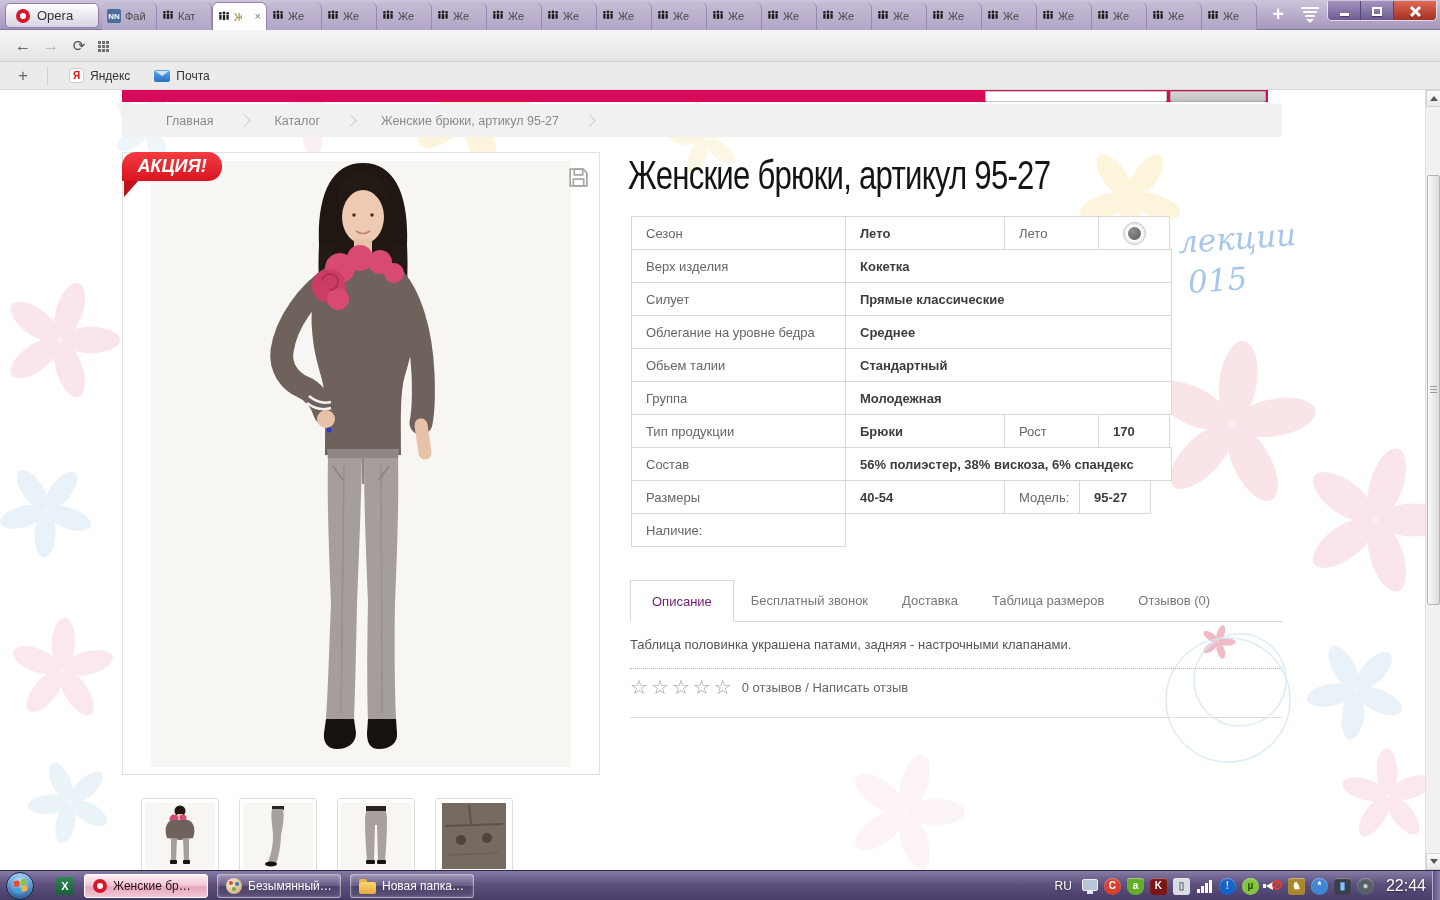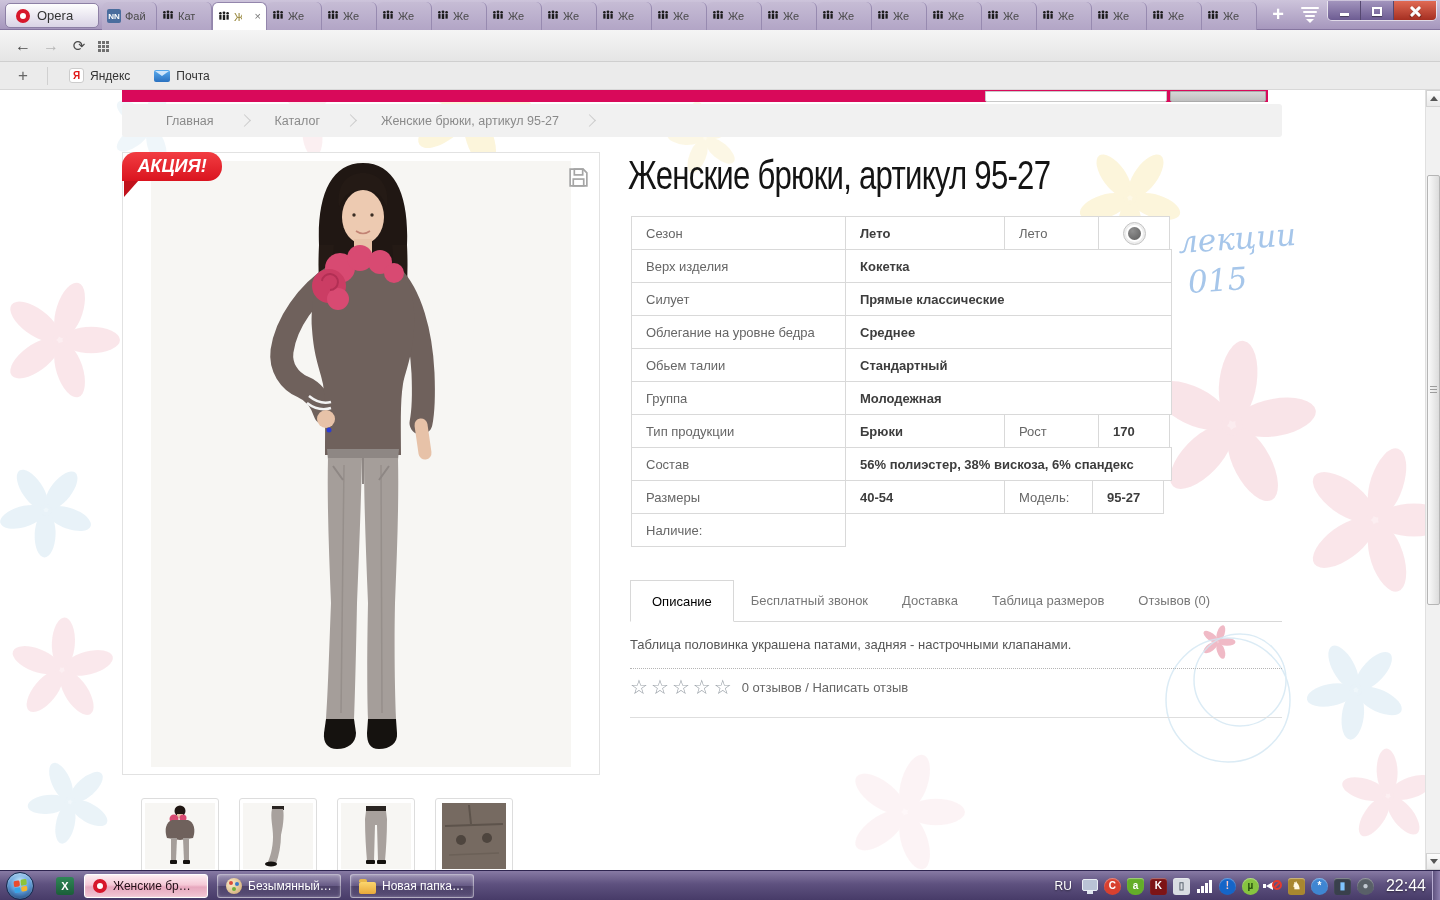--- a/index.html
+++ b/index.html
@@ -118,21 +118,21 @@
   .swatch::after { content:""; width:13px; height:13px; border-radius:50%;
     background:radial-gradient(circle at 35% 30%,#8f8f8f,#5c5c5c); box-shadow:0 0 0 2px #fff; }
 
   .wm { position:absolute; color:#a6c6ea; font-family:"DejaVu Serif",serif; font-style:italic; z-index:0; }
   .wm1 { left:1178px; top:130px; font-size:31px; transform:rotate(-4deg); }
   .wm2 { left:1188px; top:172px; font-size:31px; transform:rotate(-4deg); }
 
   .ptabs { position:absolute; left:630px; top:490px; width:652px; height:42px;
     border-bottom:1px solid #d8d8d8; display:flex; }
   .ptab { font-size:13px; color:#777; padding:0 17px; height:41px; display:flex; align-items:center; }
-  .ptab.active { border:1px solid #d8d8d8; border-bottom:1px solid #fff; background:#fff; color:#000000;
+  .ptab.active { border:1px solid #d8d8d8; border-bottom:1px solid #fff; background:#fff; color:#701a75;
     height:42px; margin-bottom:-1px; padding:14px 21px; }
 
   .desc { position:absolute; left:630px; top:547px; font-size:13px; color:#555; }
   .dotline { position:absolute; left:630px; top:578px; width:652px; border-top:1px dotted #b5b5b5; }
   .stars-row { position:absolute; left:630px; top:587px; display:flex; align-items:center; gap:3px;
     font-size:13px; color:#666; }
   .star { font-size:20px; color:#9aa1a8; line-height:1; }
   .rev-text { margin-left:7px; }
   .solidline { position:absolute; left:630px; top:627px; width:652px; border-top:1px solid #dedede; }
 
@@ -693,21 +693,21 @@
         <div class="attr-cell lbl" style="width: 95px;">Рост</div>
         <div class="attr-cell val" style="width: 72px;">170</div>
       </div>
       <div class="attr-row">
         <div class="attr-cell lbl" style="width: 215px;">Состав</div>
         <div class="attr-cell val" style="width: 327px;">56% полиэстер, 38% вискоза, 6% спандекс</div>
       </div>
       <div class="attr-row">
         <div class="attr-cell lbl" style="width: 215px;">Размеры</div>
         <div class="attr-cell val" style="width: 160px;">40-54</div>
-        <div class="attr-cell lbl" style="width: 89px;">Модель:</div>
+        <div class="attr-cell lbl" style="width: 76px;">Модель:</div>
         <div class="attr-cell val" style="width: 72px;">95-27</div>
       </div>
       <div class="attr-row">
         <div class="attr-cell lbl" style="width: 215px;">Наличие:</div>
       </div>
     </div>
 
   <div class="ptabs" id="ptabs">
       <div class="ptab active">Описание</div>
       <div class="ptab">Бесплатный звонок</div>

